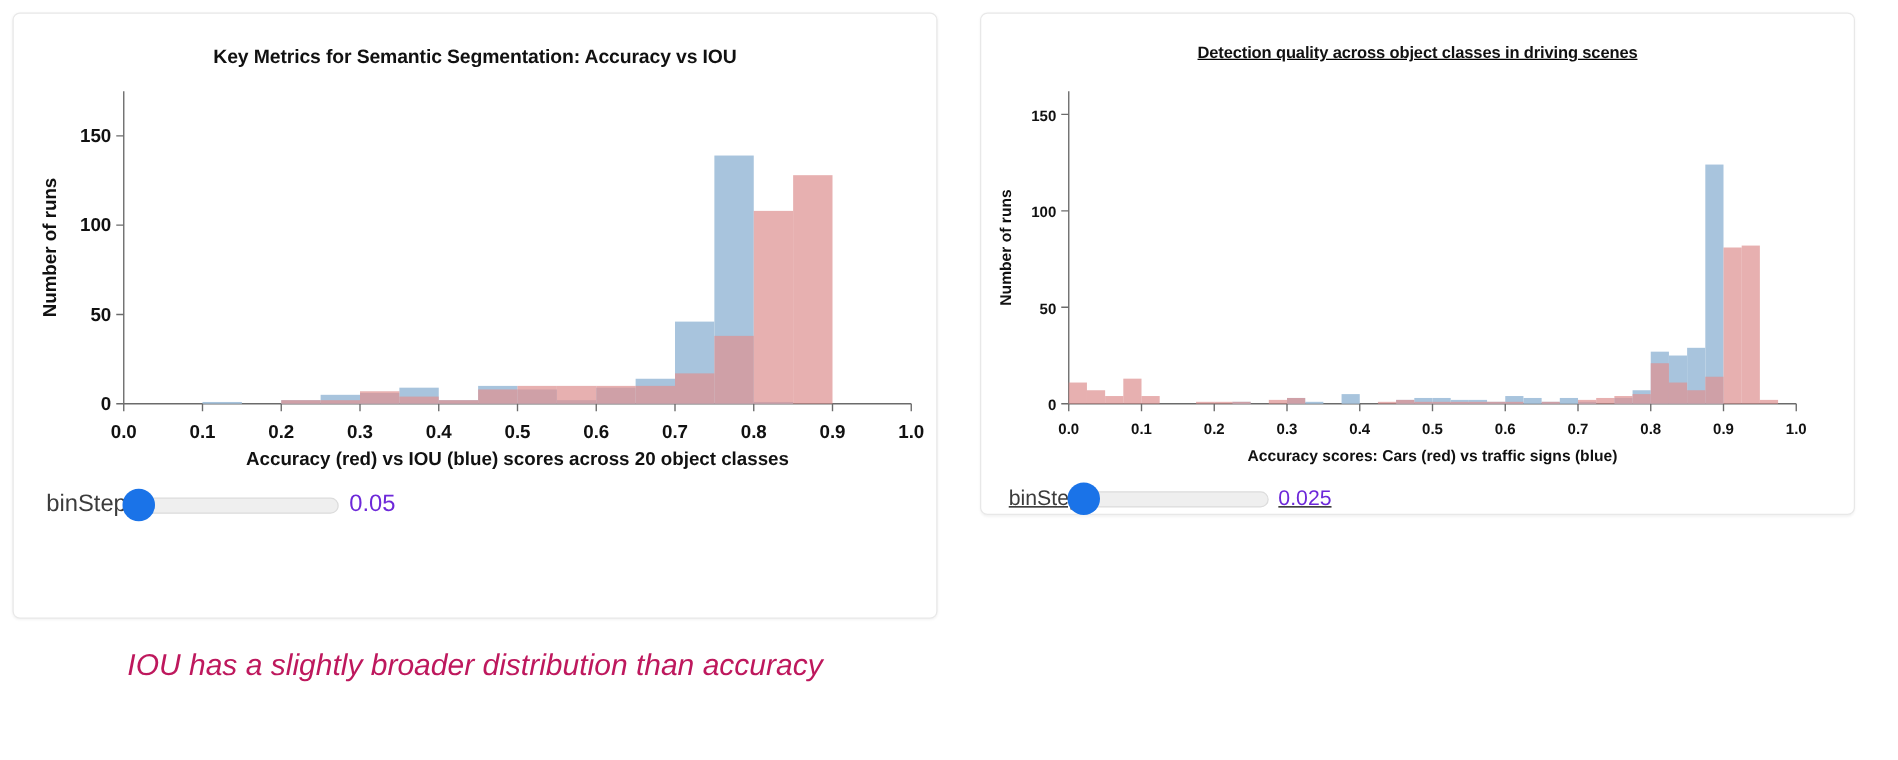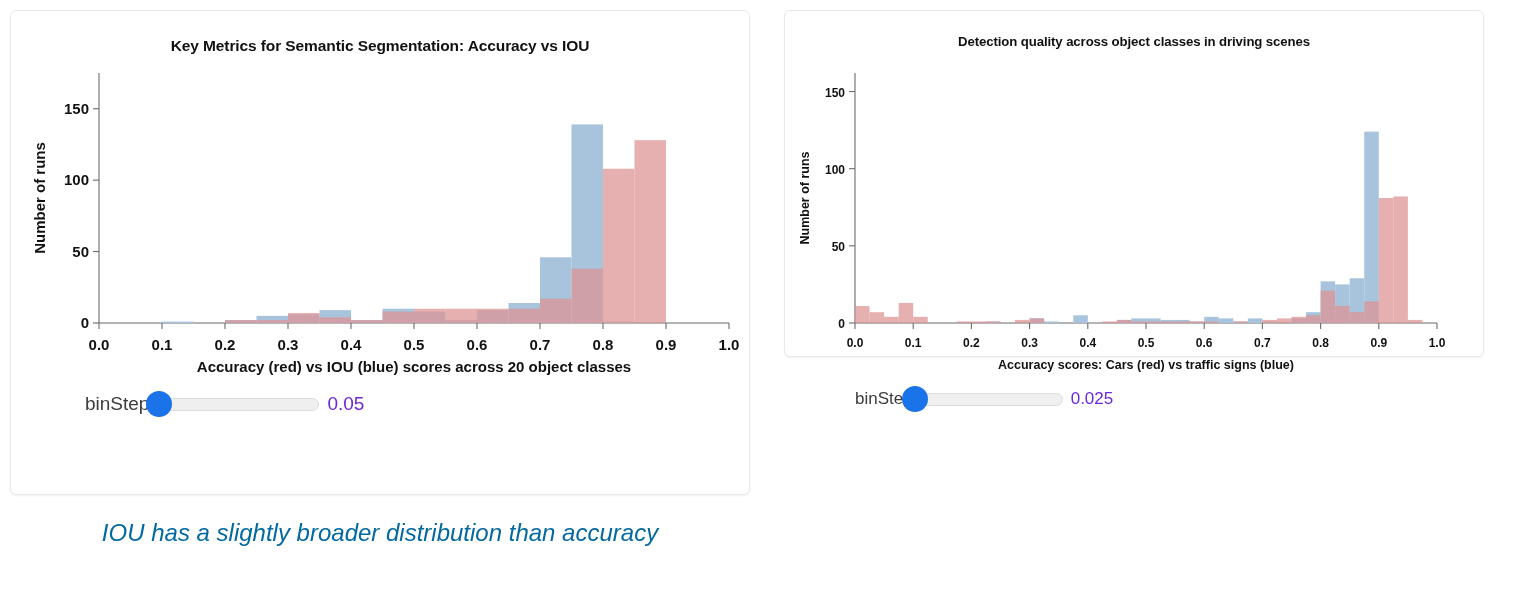--- a/index.html
+++ b/index.html
@@ -29,21 +29,21 @@
   .card {
     background: #ffffff;
     border: 1px solid #e8e8e8;
     border-radius: 6px;
     box-shadow: 0 1px 2px rgba(0,0,0,0.05);
     width: 100%;
     padding: 4px 0 6px 0;
     position: relative;
   }
   .card-left  { height: 485px; }
-  .card-right { height: 347px; }
+  .card-right { height: 402px; text-decoration: underline; }
 
   .chart-title {
     text-align: center;
     font-weight: bold;
     color: #111111;
     letter-spacing: -0.1px;
     margin: 0;
   }
   .title-left  { font-size: 15.5px; padding-top: 22px; text-align: center; }
   .title-right { font-size: 13.2px; padding-top: 19px; }
@@ -71,21 +71,20 @@
     gap: 0px;
     padding-left: 26px;
     margin-top: 8px;
   }
   .slider-row-right { padding-left: 22px; }
   .slider-label {
     font-size: 19px;
     color: #3c3c3c;
     font-family: "Liberation Sans", sans-serif;
     white-space: nowrap;
-    margin-left: 48px;
   }
   .slider-label-right { font-size: 17px; }
   .slider-track {
     position: relative;
     height: 13px;
     border-radius: 7px;
     background: #efefef;
     border: 1px solid #dcdcdc;
     margin-left: -2px;
   }
@@ -105,21 +104,21 @@
     font-size: 19px;
     color: #6d28d9;
     margin-left: 8px;
     font-family: "Liberation Sans", sans-serif;
   }
   .slider-value-right { font-size: 17px; }
 
   .caption {
     text-align: center;
     font-style: italic;
-    color: #0369a1;
+    color: #be185d;
     line-height: 1.35;
     margin-top: 22px;
     font-family: "Liberation Sans", sans-serif;
   }
   .caption-left  { font-size: 24px; width: 730px; }
   .caption-right { font-size: 24px; width: 690px; }
 </style>
 </head>
 <body>
 

